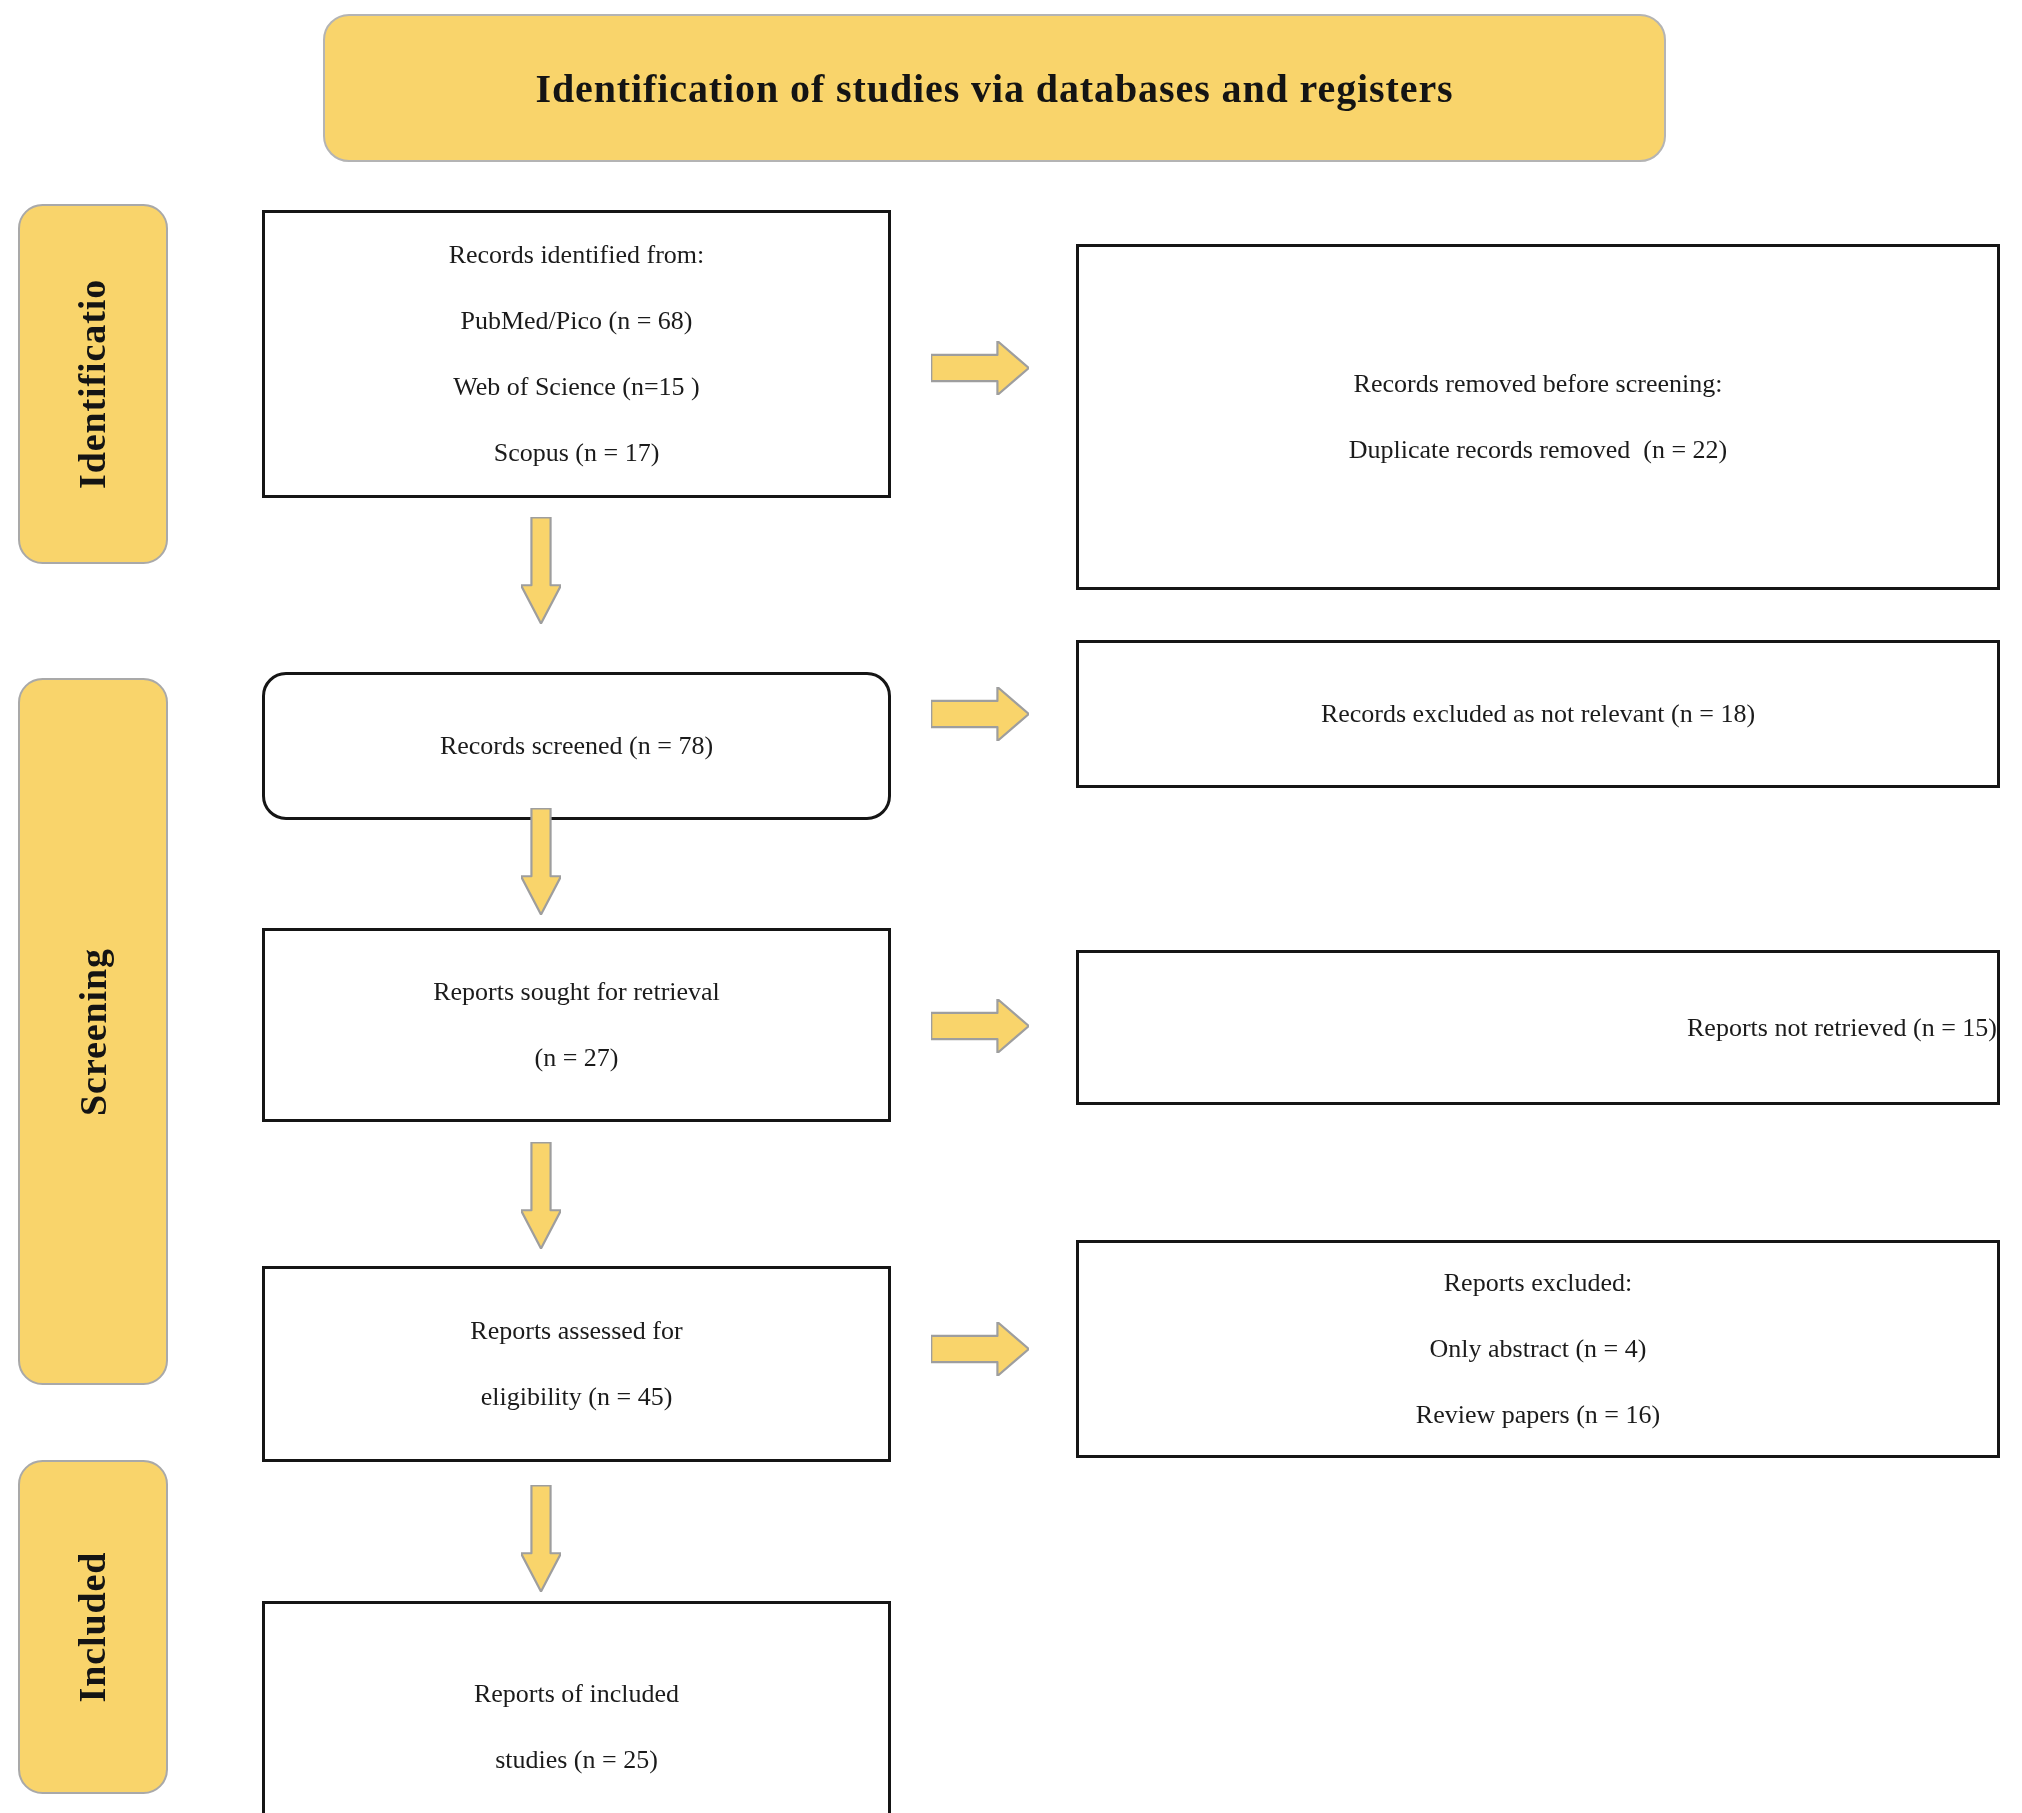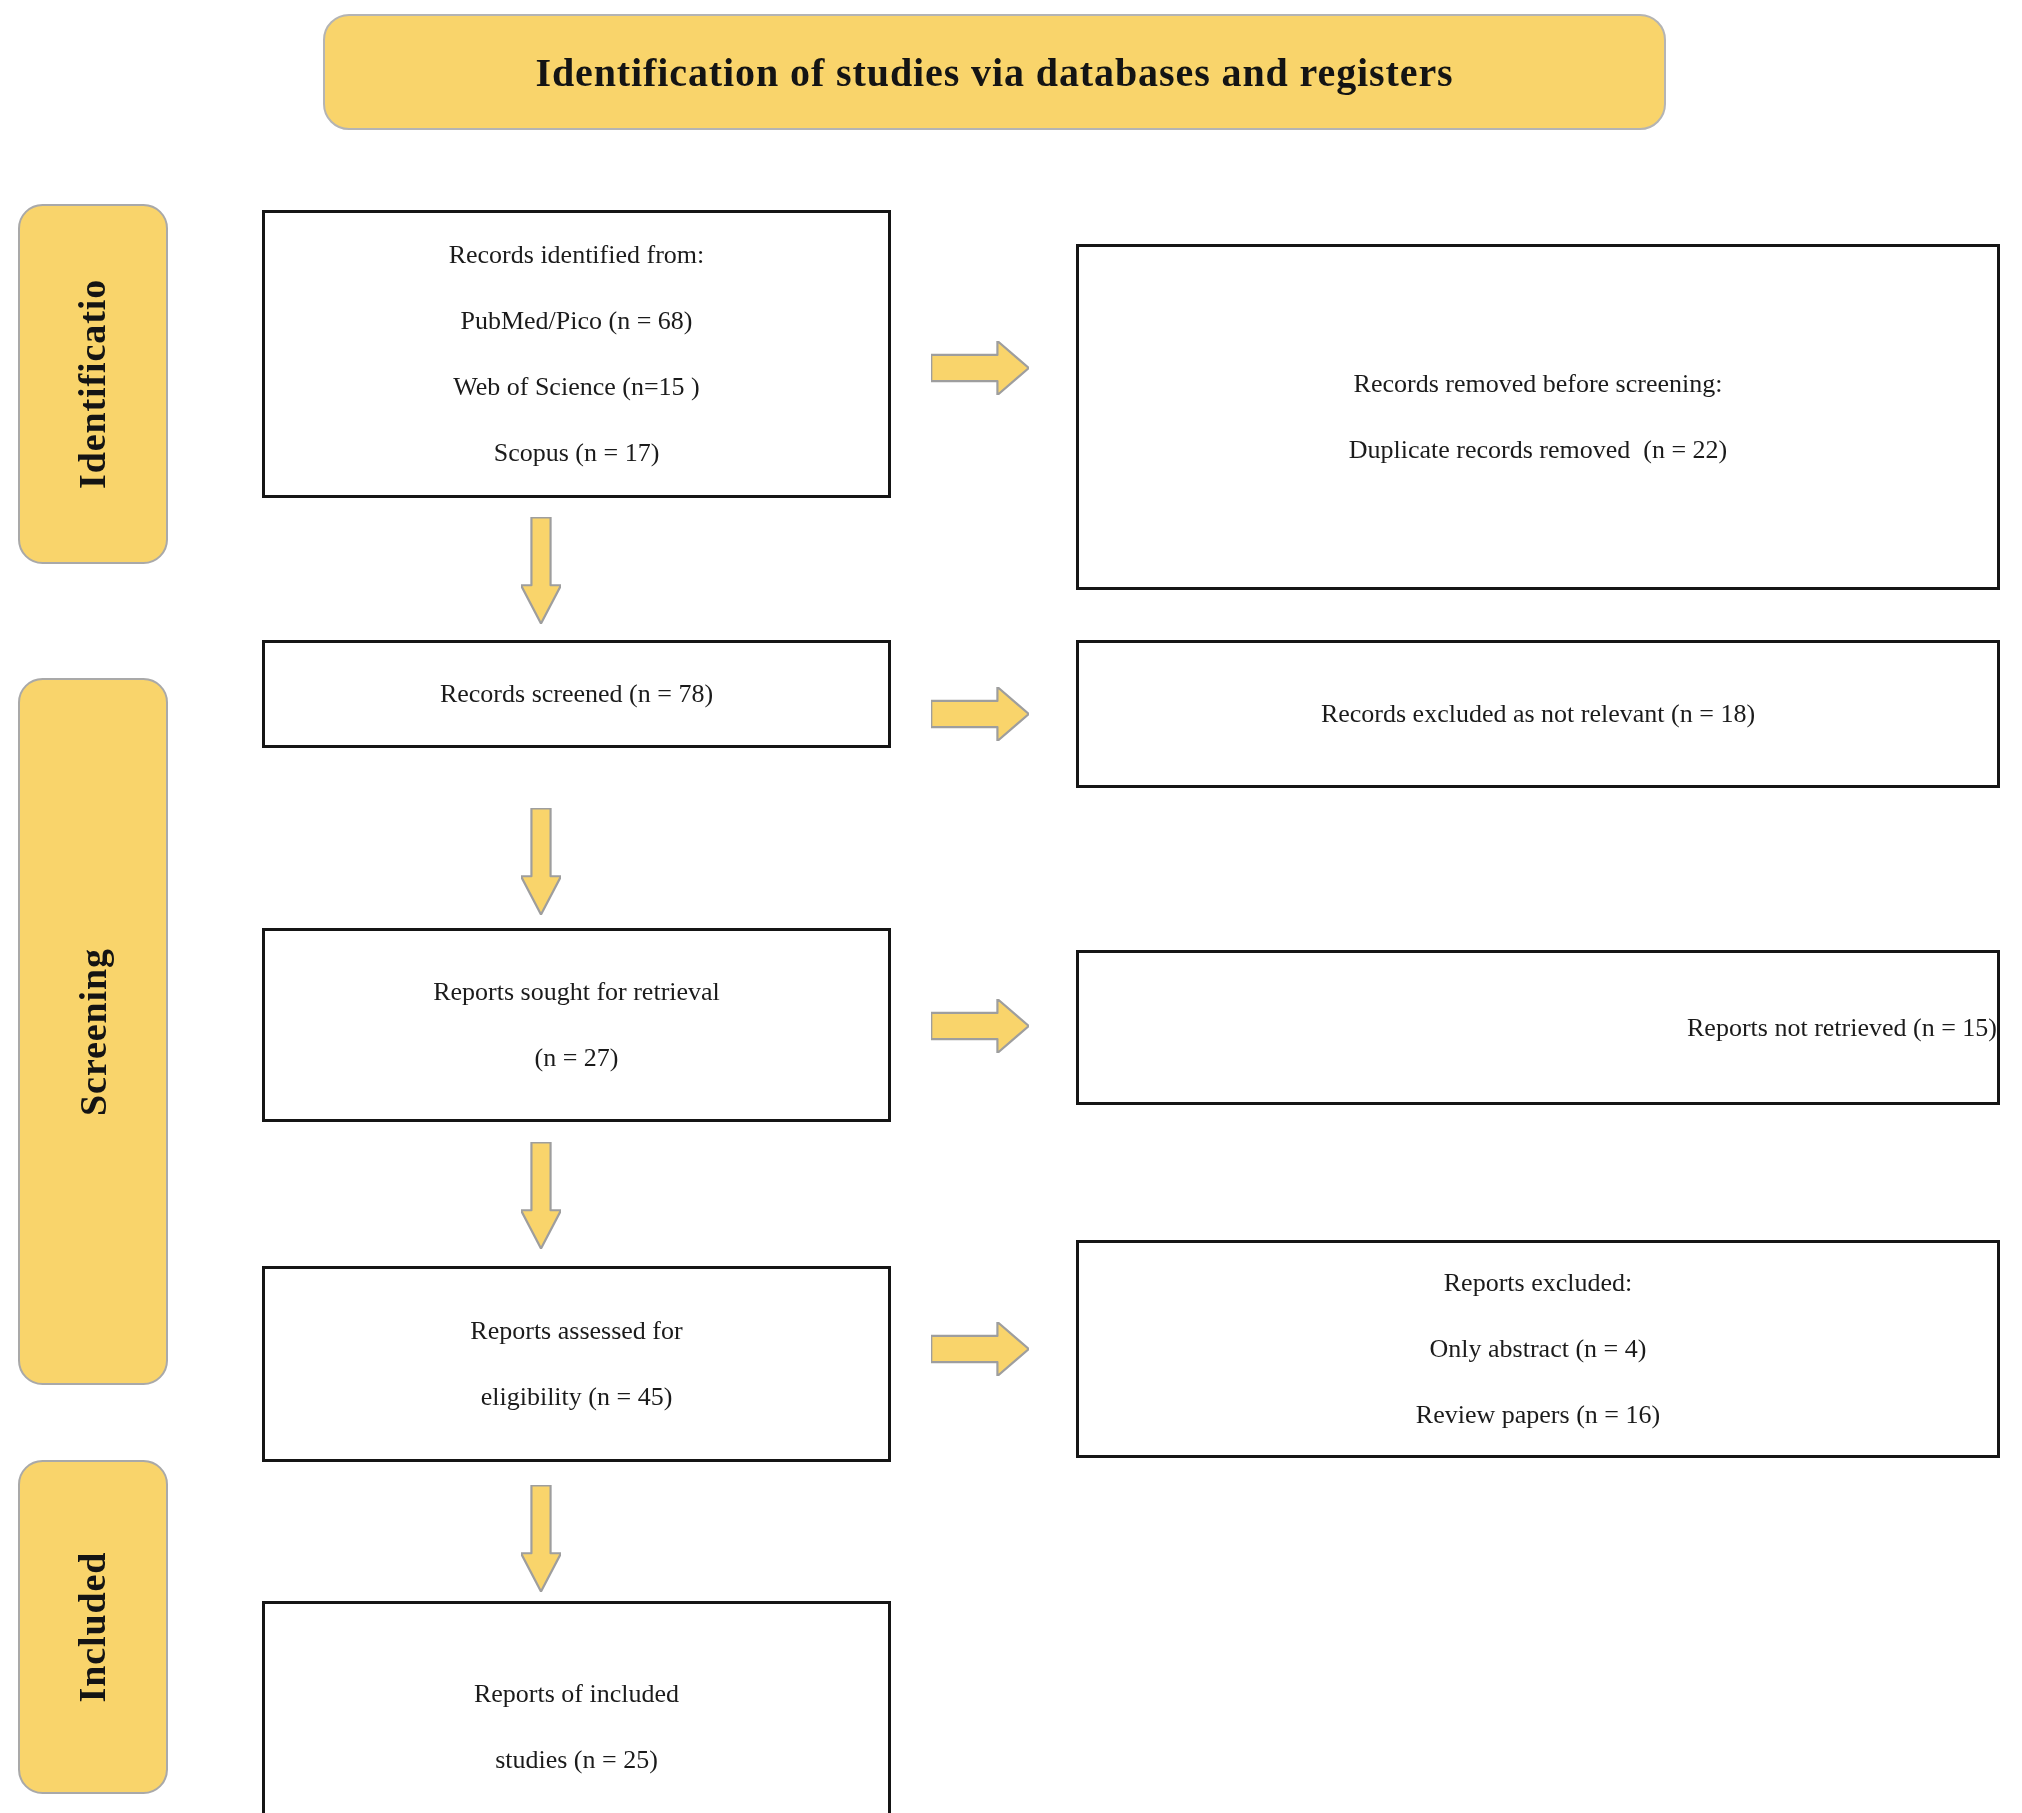--- a/index.html
+++ b/index.html
@@ -4,21 +4,21 @@
 <style>
   html,body{margin:0;padding:0;background:#ffffff;}
   #canvas{
     position:relative;
     width:2023px;height:1813px;
     background:#ffffff;
     font-family:"Liberation Serif","DejaVu Serif",serif;
     color:#1b1b1b;
   }
   .banner{
-    position:absolute;left:323px;top:14px;width:1343px;height:116px;
+    position:absolute;left:323px;top:14px;width:1343px;height:148px;
     background:#F9D46B;border:2.6px solid #b4b4b4;border-radius:26px;
     display:flex;align-items:center;justify-content:center;
     box-sizing:border-box;
   }
   .banner .title{
     font-size:40px;font-weight:bold;letter-spacing:0.9px;color:#141414;
   }
   .stage{
     position:absolute;left:17.5px;width:150px;
     background:#F9D46B;border:2.6px solid #a9a9a9;border-radius:24.5px;
@@ -36,21 +36,21 @@
     position:absolute;background:#ffffff;border:3.5px solid #151515;
     display:flex;flex-direction:column;align-items:center;justify-content:center;
     box-sizing:border-box;text-align:center;
   }
   .fbox .line{
     font-size:26px;line-height:66px;white-space:pre-wrap;
   }
   .col-l{left:262px;width:629px;}
   .col-r{left:1076px;width:924px;}
   .b1{top:210px;height:288px;}
-  .b2{top:640px;height:108px;}
+  .b2{top:672px;height:148px;border-radius:24px;}
   .b3{top:928px;height:194px;}
   .b4{top:1266px;height:196px;}
   .b5{top:1601px;height:252px;text-align:center;}
   .r1{top:210px;height:346px;margin-top:34px;}
   .r2{top:640px;height:148px;}
   .r3{top:950px;height:155px;align-items:flex-end;}
   .r4{top:1240px;height:218px;}
   .arrow{position:absolute;}
   .arrow svg{display:block;}
   .v1{left:521px;top:517px;}

